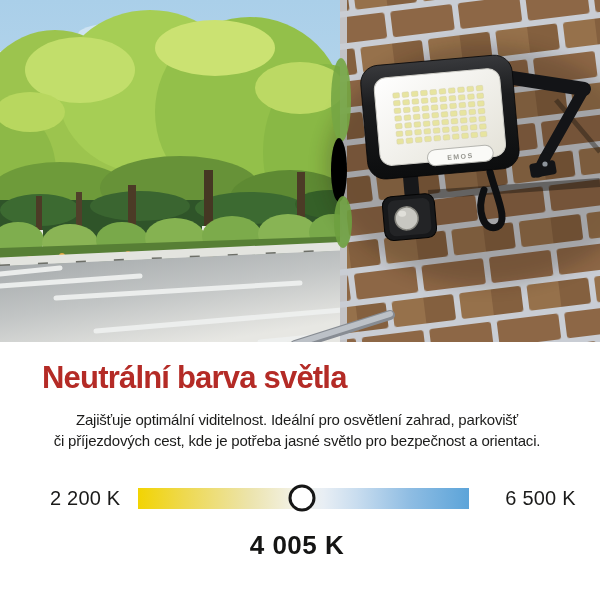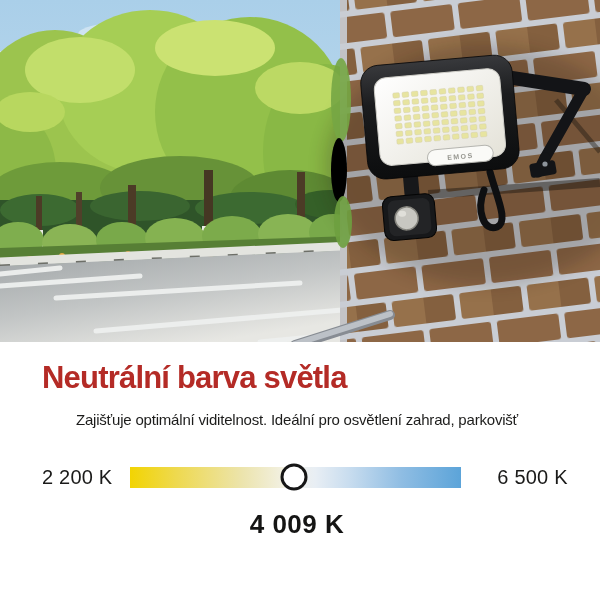--- a/index.html
+++ b/index.html
@@ -20,20 +20,21 @@
   .body-text{
     margin:14px 0 0 0;font-size:15px;line-height:21px;letter-spacing:-0.2px;
     color:#1c1c1b;white-space:nowrap;text-align:center;
   }
   .scale-row{
     margin-top:34px;display:flex;align-items:center;height:27px;
   }
   .k-label{
     font-size:20px;font-weight:500;color:#1a1a19;letter-spacing:0.2px;
     white-space:nowrap;
+    margin-left:8px;
   }
   .k-label.left{width:75px;text-align:right;margin-right:18px;}
   .k-label.right{margin-left:36px;}
   .temp-bar{
     position:relative;width:331px;height:21px;flex:0 0 331px;
     background:#eee; 
   }
   .temp-marker{
     position:absolute;top:50%;left:50%;width:27px;height:27px;
     box-sizing:border-box;border-radius:50%;background:#ffffff;
@@ -279,25 +280,26 @@
         <ellipse cx="343" cy="222" rx="9" ry="26" fill="#6ea03f" opacity="0.9"></ellipse>
       </g>
     </svg>
   </div>
 
   <div class="panel">
     <h1 class="headline" style="color: rgb(180, 43, 38);">Neutrální barva světla</h1>
 
     <p class="body-text">
       <span>Zajišťuje optimální viditelnost. Ideální pro osvětlení zahrad, parkovišť</span><br>
+      <span>či příjezdových cest, kde je potřeba jasné světlo pro bezpečnost a orientaci.</span>
     </p>
 
     <div class="scale-row">
       <span class="k-label left">2 200 K</span>
       <div class="temp-bar" id="tempBar" style="background: linear-gradient(to right, rgb(242, 212, 2) 0%, rgb(238, 217, 79) 14%, rgb(236, 228, 173) 34%, rgb(243, 242, 233) 48%, rgb(232, 238, 244) 56%, rgb(201, 221, 239) 66%, rgb(143, 189, 227) 82%, rgb(92, 164, 217) 100%);">
         <div class="temp-marker" id="tempMarker" style="left: 49.5%; background: rgb(255, 255, 255); border-color: rgb(22, 22, 22);"></div>
       </div>
       <span class="k-label right">6 500 K</span>
     </div>
 
-    <div class="temp-value">4 009 K</div>
+    <div class="temp-value">4 005 K</div>
   </div>
 </div>
 
 </body></html>

